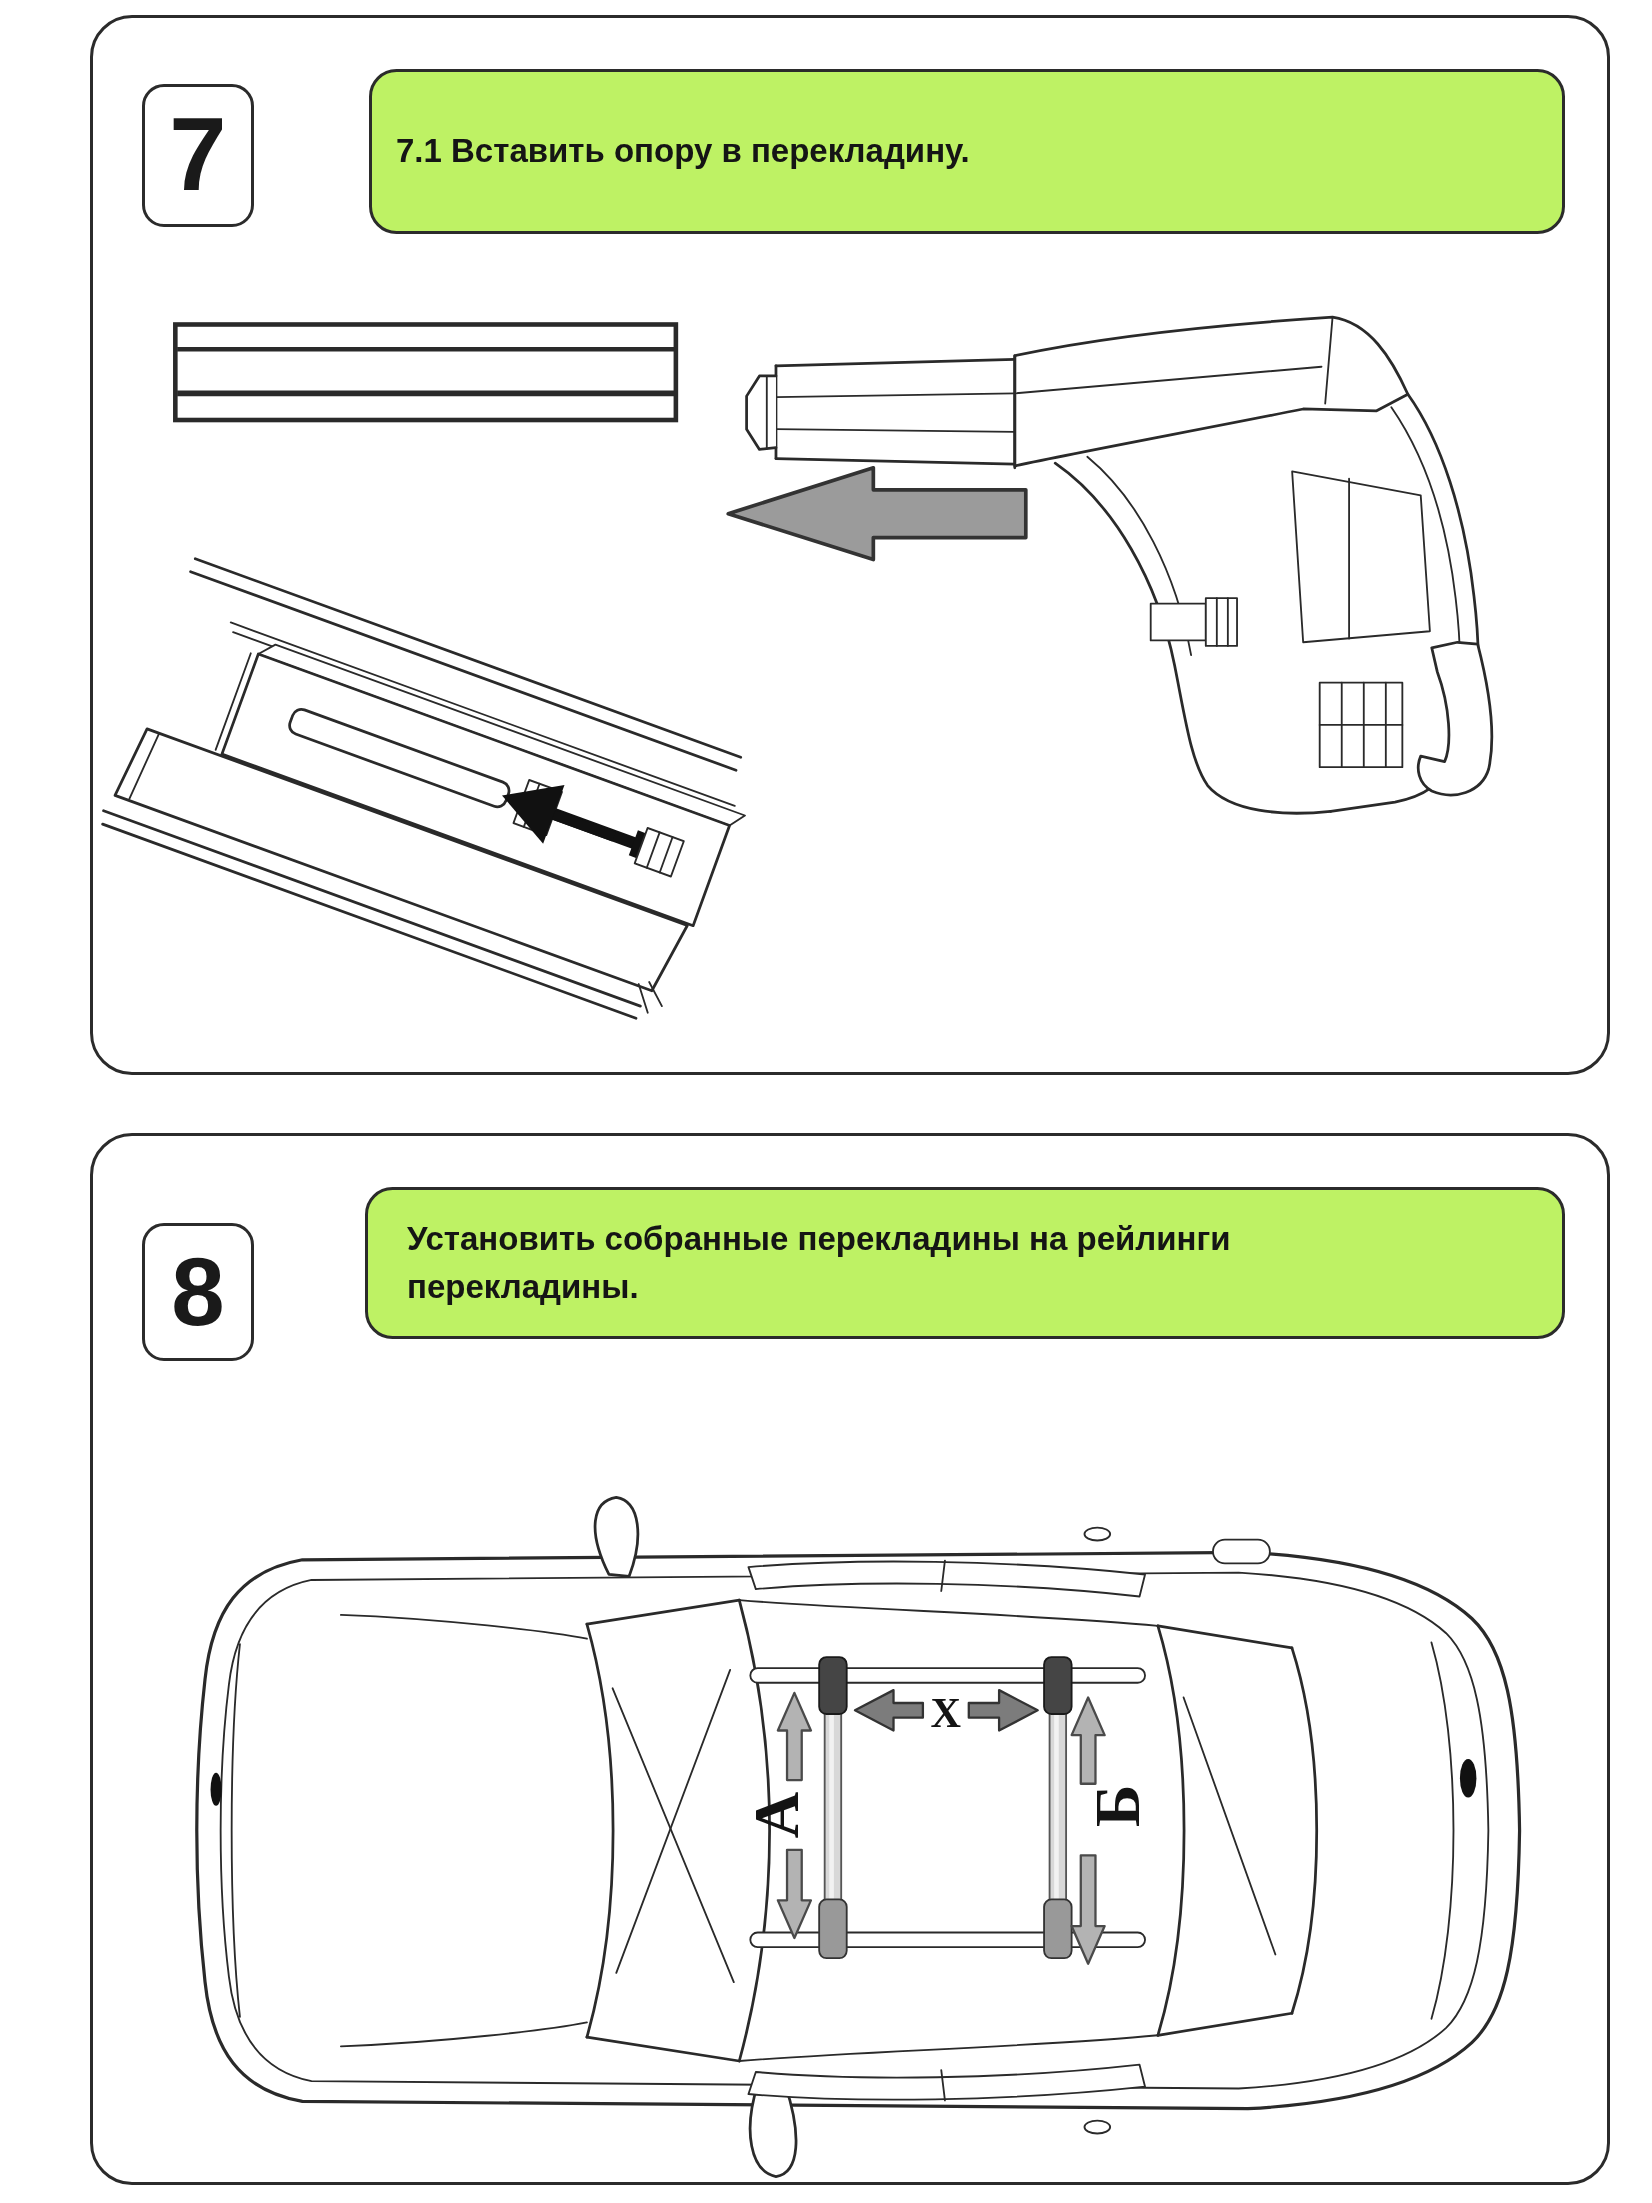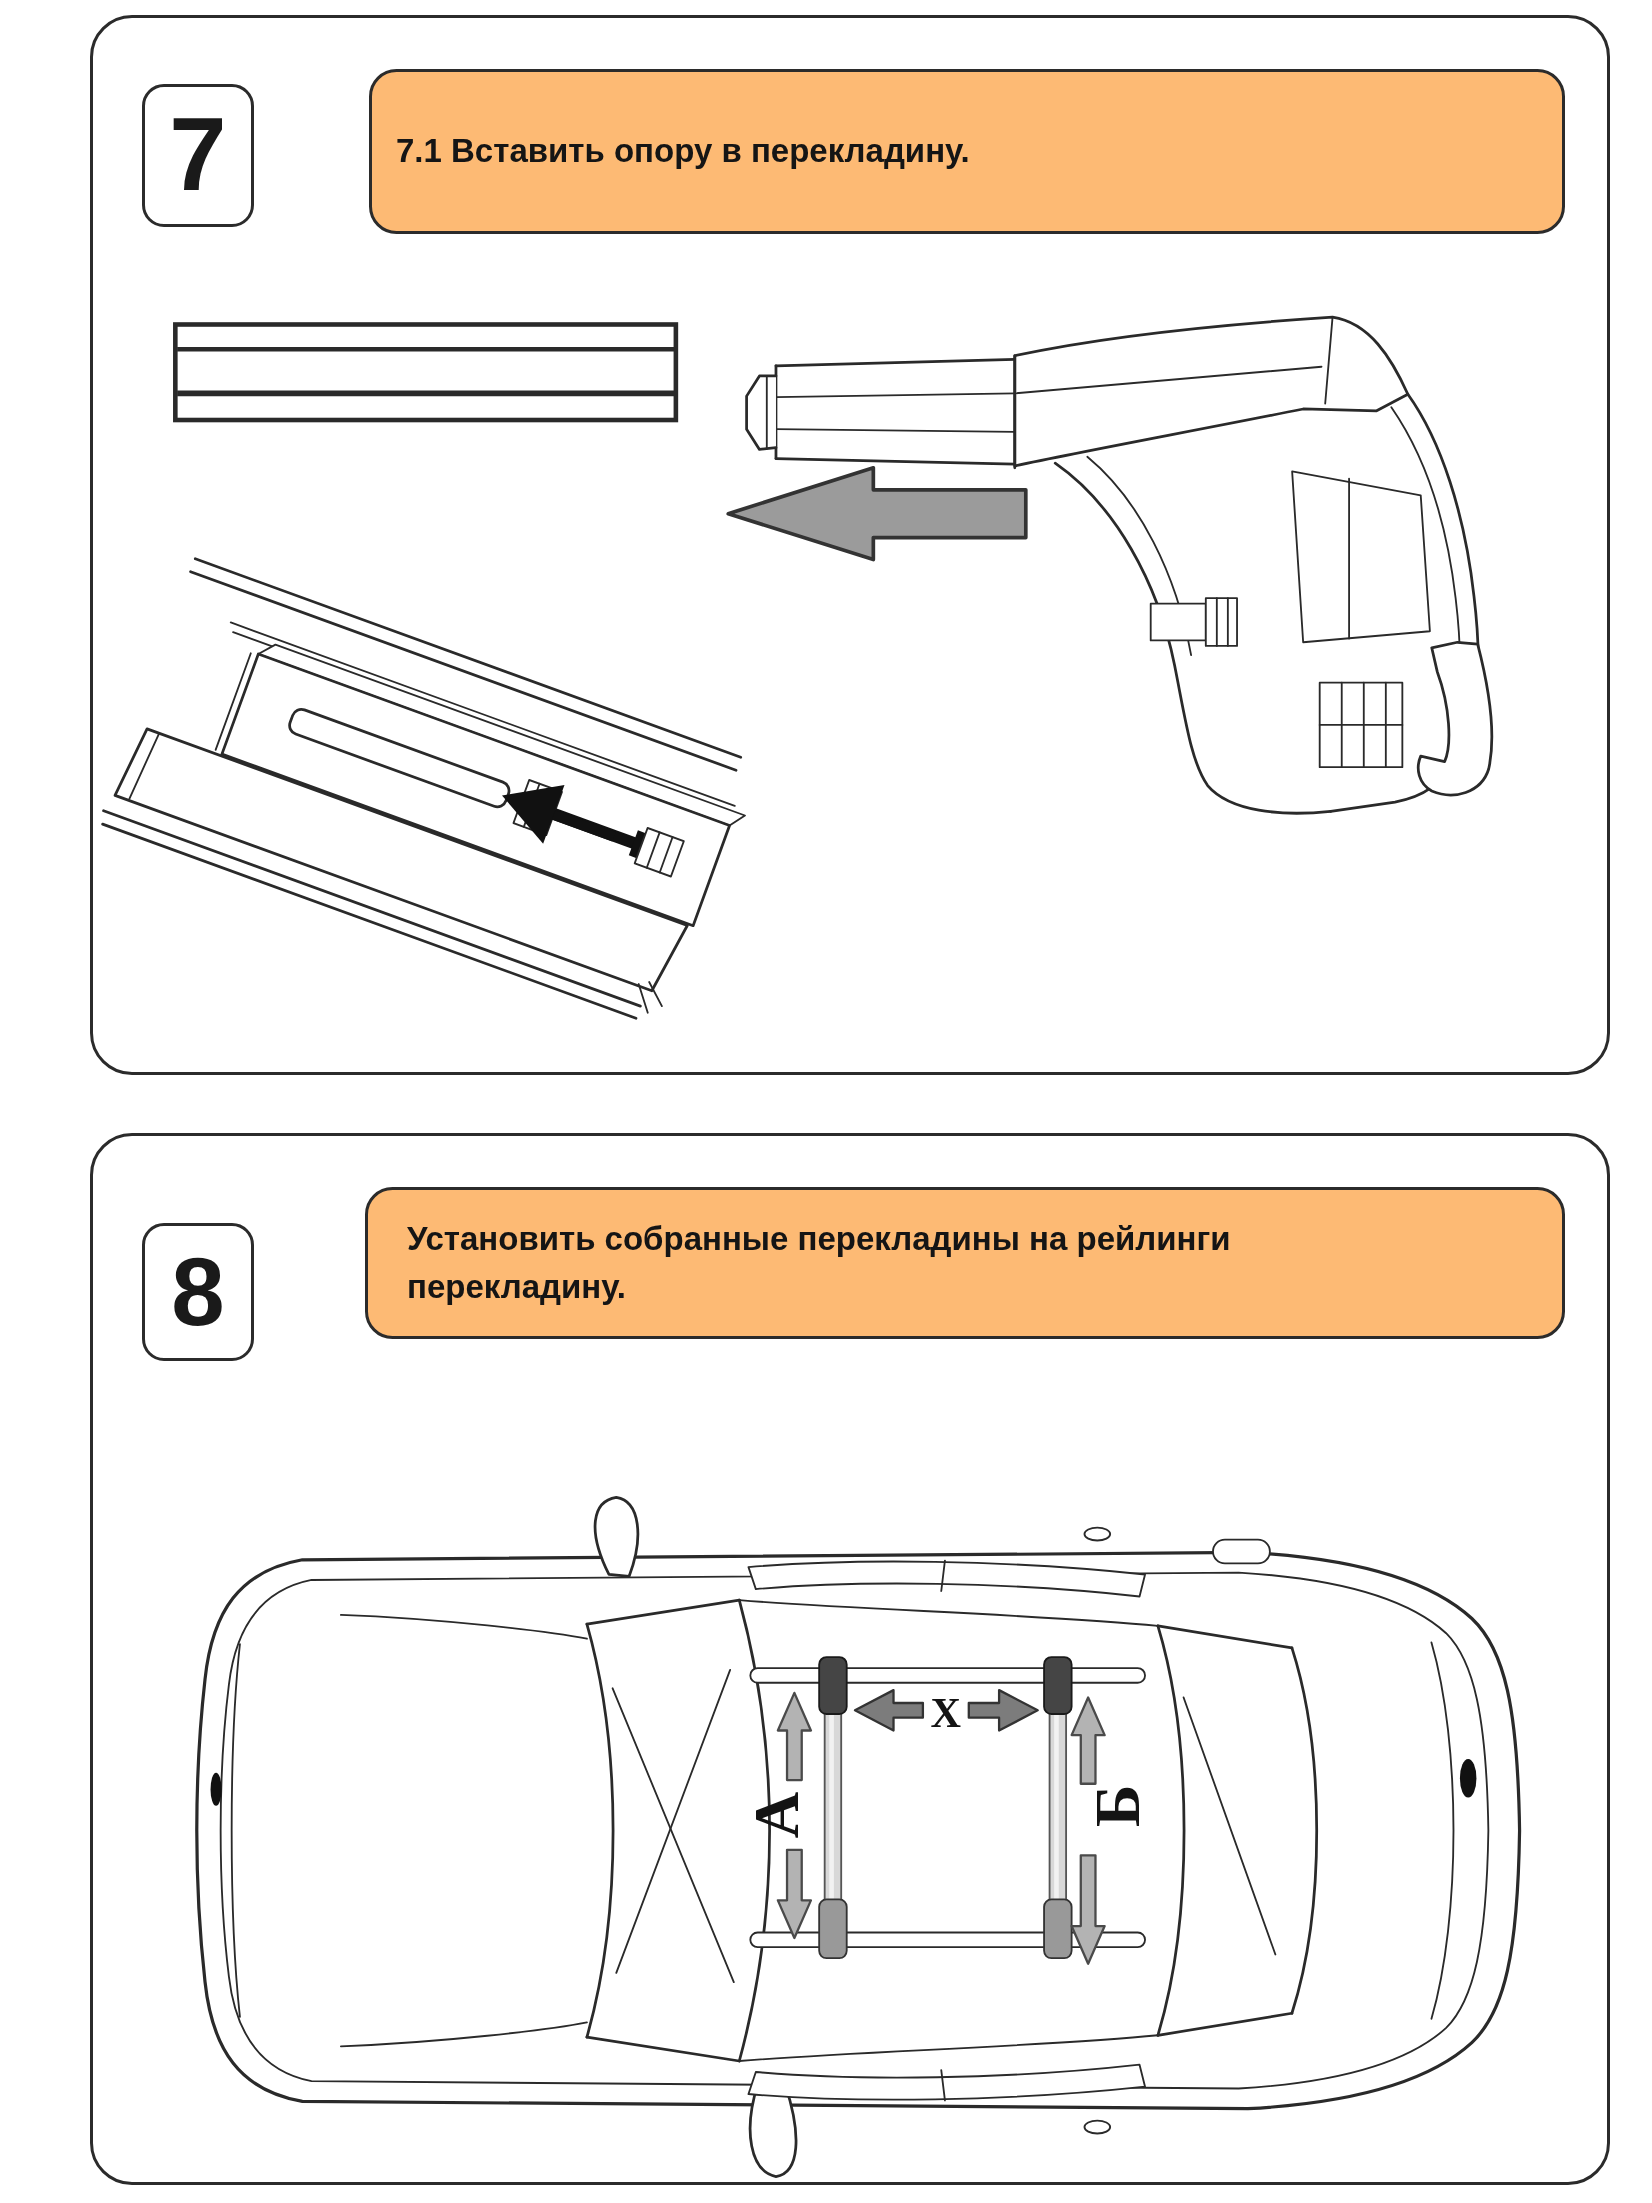--- a/index.html
+++ b/index.html
@@ -15,21 +15,21 @@
   .panel-8{top:1133px;height:1052px;}
   .step-badge{
     position:absolute;width:112px;box-sizing:border-box;
     border:3.7px solid #2b2b2b;border-radius:22px;background:#fff;
     display:flex;align-items:center;justify-content:center;
     font-weight:bold;color:#1a1a1a;
   }
   .badge-7{left:49px;top:66px;height:143px;font-size:103px;}
   .badge-8{left:49px;top:87px;height:138px;font-size:96px;}
   .instruction-box{
-    position:absolute;box-sizing:border-box;background:#fdba74;
+    position:absolute;box-sizing:border-box;background:#bef264;
     border:3.7px solid #2b2b2b;border-radius:27.5px;
     display:flex;flex-direction:column;justify-content:center;
     color:#151515;font-weight:bold;font-size:33px;line-height:48px;
   }
   .box-7{left:276px;top:51px;width:1196px;height:165px;padding-left:24px;}
   .box-8{left:272px;top:51px;width:1200px;height:152px;padding-left:39px;}
   .drawing-svg{position:absolute;left:-3.7px;top:-3.7px;}
   .ln{stroke:#2a2a2a;fill:none;stroke-width:3;stroke-linecap:round;stroke-linejoin:round;}
   .ln2{stroke:#2a2a2a;fill:none;stroke-width:2;stroke-linecap:round;stroke-linejoin:round;}
   .wh{fill:#ffffff;}
@@ -217,18 +217,18 @@
         <polygon points="1131,1864 1089,1842 1089,1856 1056,1856 1056,1872 1089,1872 1089,1886" fill="#7c7c7c" stroke="#333333" stroke-width="2.5" stroke-linejoin="round"></polygon>
         <text class="diagram-label" x="1031" y="1866" font-size="46" text-anchor="middle" dominant-baseline="central">X</text>
       </g>
     </svg>
 
     <div class="step-badge badge-8">
       <span>8</span>
     </div>
     <div class="instruction-box box-8">
       <div>Установить собранные перекладины на рейлинги</div>
-      <div>перекладину.</div>
+      <div>перекладины.</div>
     </div>
   </div>
 
 </div>
 
 
 </body></html>

